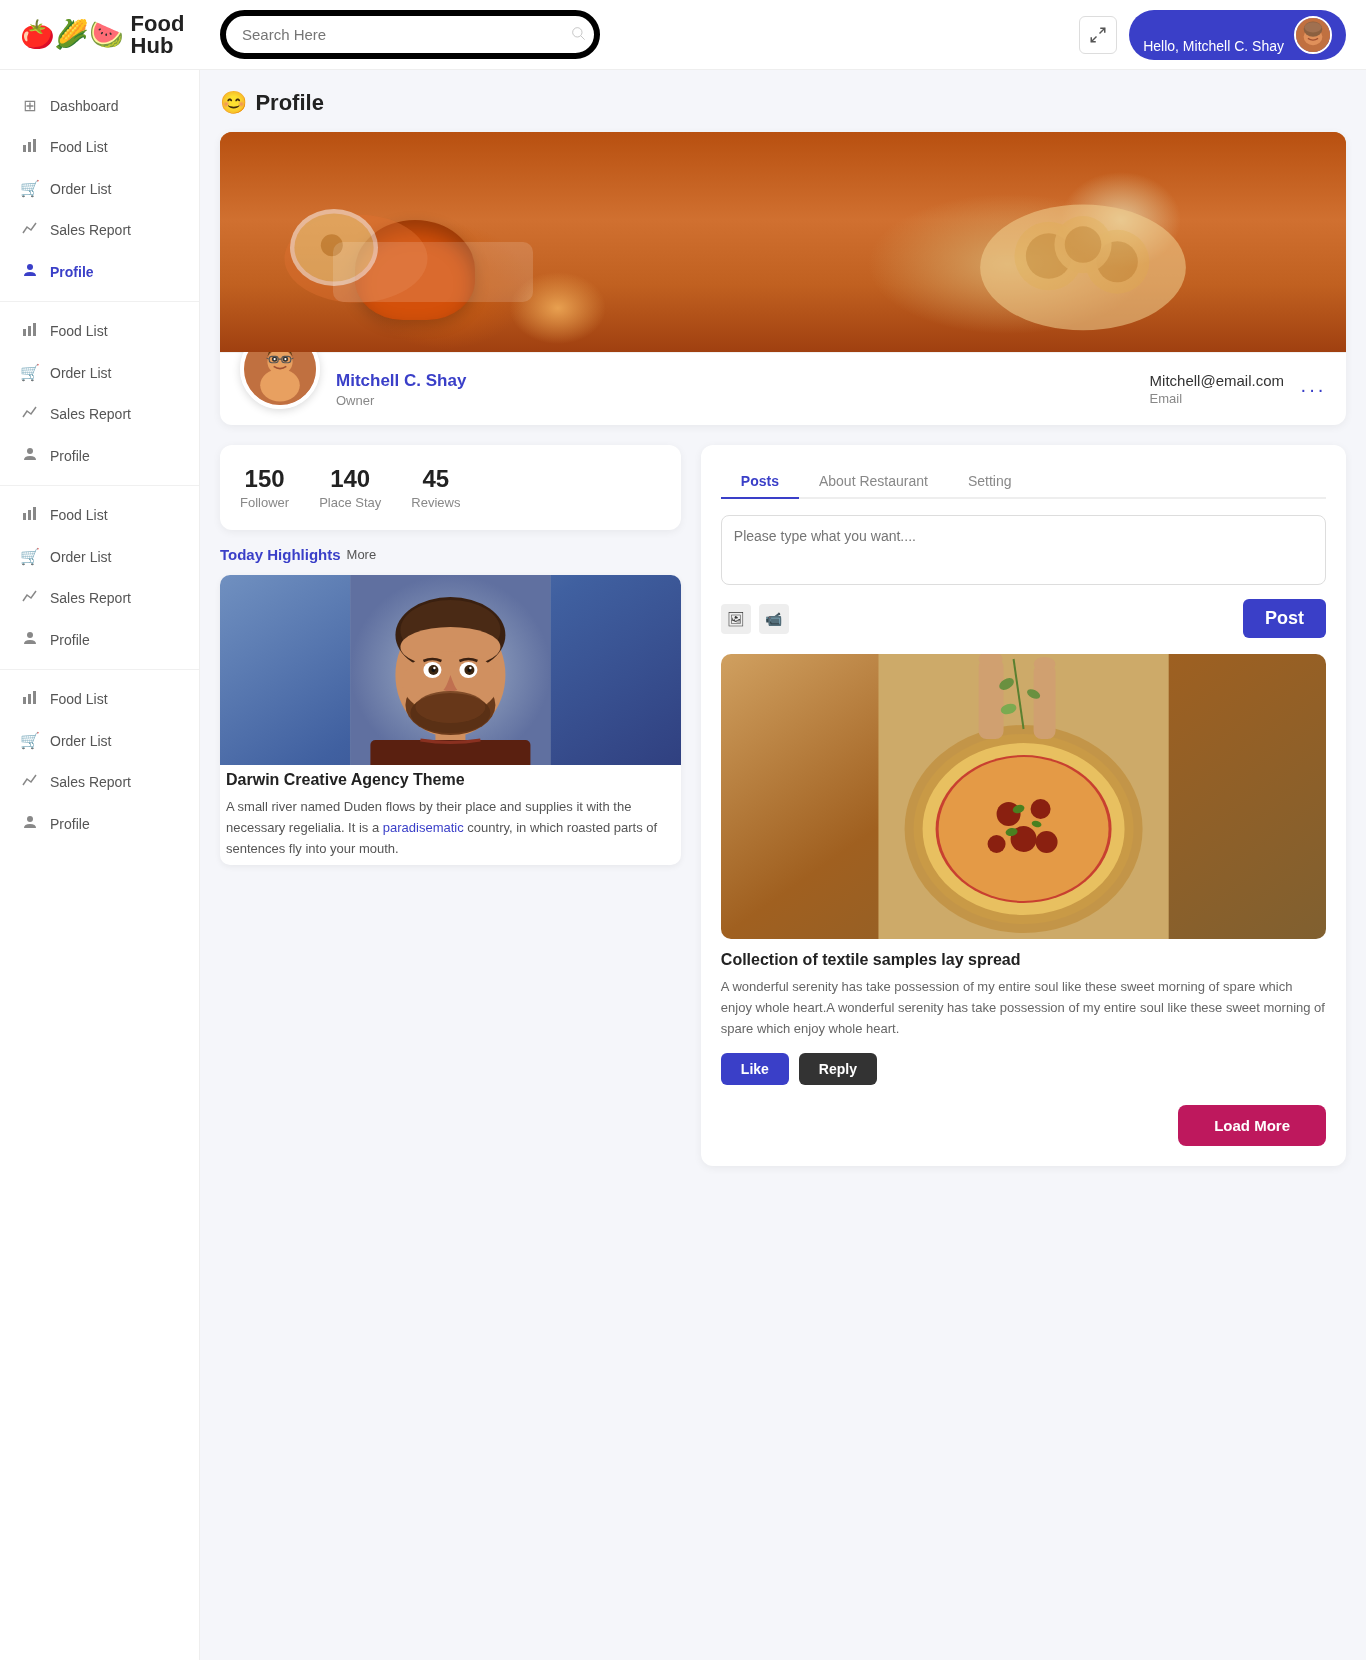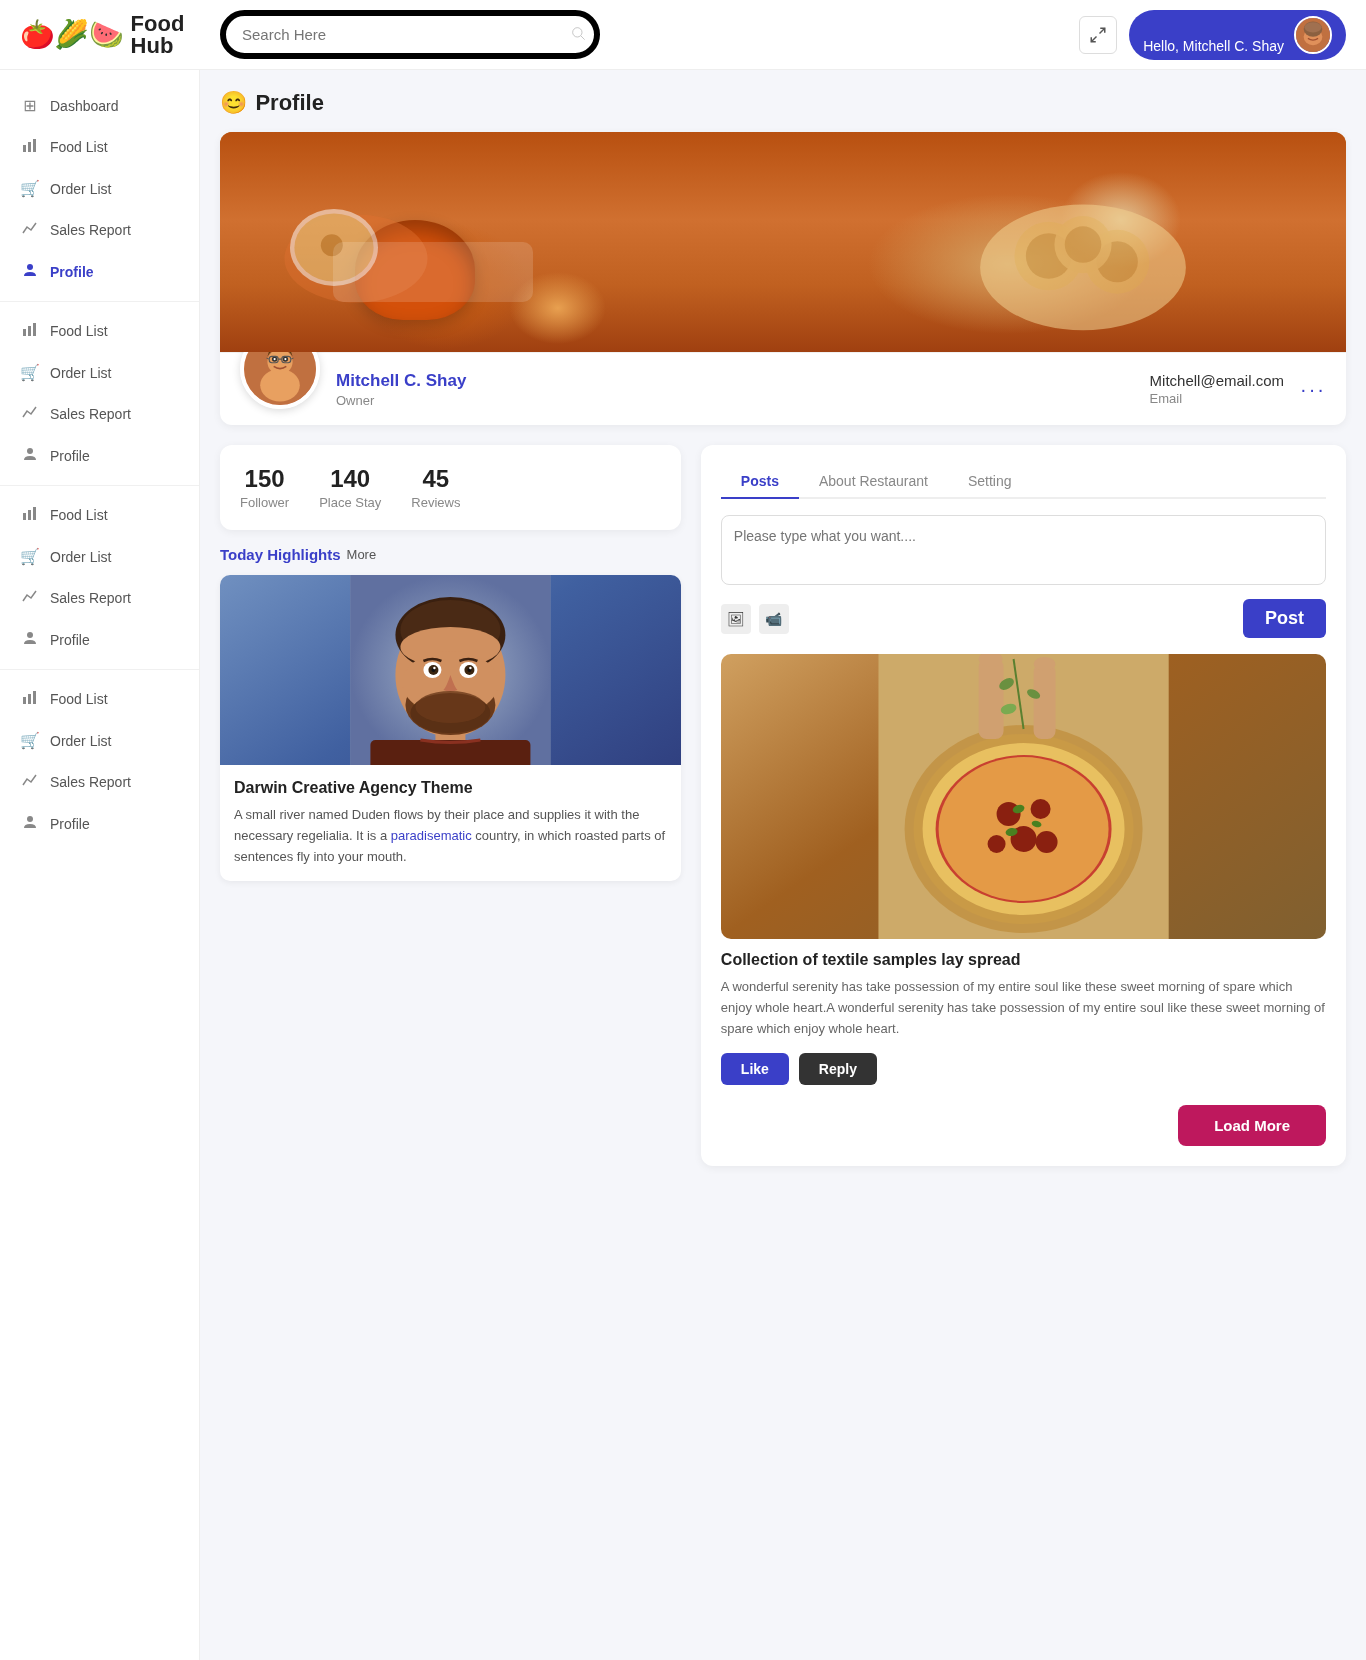--- a/index.html
+++ b/index.html
@@ -97,21 +97,21 @@
     .stat-label { font-size: 13px; color: #888; margin-top: 2px; }
 
     
     .highlights-section { }
     .highlights-header { display: flex; align-items: center; gap: 6px; margin-bottom: 12px; }
     .highlights-title { font-size: 15px; font-weight: 700; color: #3a3fc8; }
     .highlights-more { font-size: 13px; color: #555; cursor: pointer; }
 
     .highlight-card { background: #fff; border-radius: 10px; box-shadow: 0 2px 6px rgba(0,0,0,0.06); overflow: hidden; }
     .highlight-img { width: 100%; height: 190px; object-fit: cover; background: linear-gradient(145deg, #7090c0 0%, #4060a0 50%, #304080 100%); display: flex; align-items: center; justify-content: center; font-size: 60px; }
-    .highlight-body { padding: 14px; }
+    .highlight-body { padding: 6px; }
     .highlight-title { font-size: 16px; font-weight: 700; color: #222; margin-bottom: 8px; }
     .highlight-text { font-size: 13px; color: #555; line-height: 1.6; }
     .highlight-text a { color: #3a3fc8; text-decoration: none; }
 
     
     .posts-card { background: #fff; border-radius: 12px; box-shadow: 0 2px 8px rgba(0,0,0,0.06); padding: 20px; }
     .tabs-row { display: flex; gap: 0; border-bottom: 2px solid #eee; margin-bottom: 16px; }
     .tab-item { padding: 8px 20px; font-size: 14px; color: #888; cursor: pointer; border-bottom: 2px solid transparent; margin-bottom: -2px; }
     .tab-item.active { color: #3a3fc8; border-bottom: 2px solid #3a3fc8; font-weight: 600; }
     .post-textarea { width: 100%; border: 1px solid #ddd; border-radius: 8px; padding: 12px; font-size: 14px; color: #999; resize: none; height: 70px; outline: none; font-family: inherit; }

